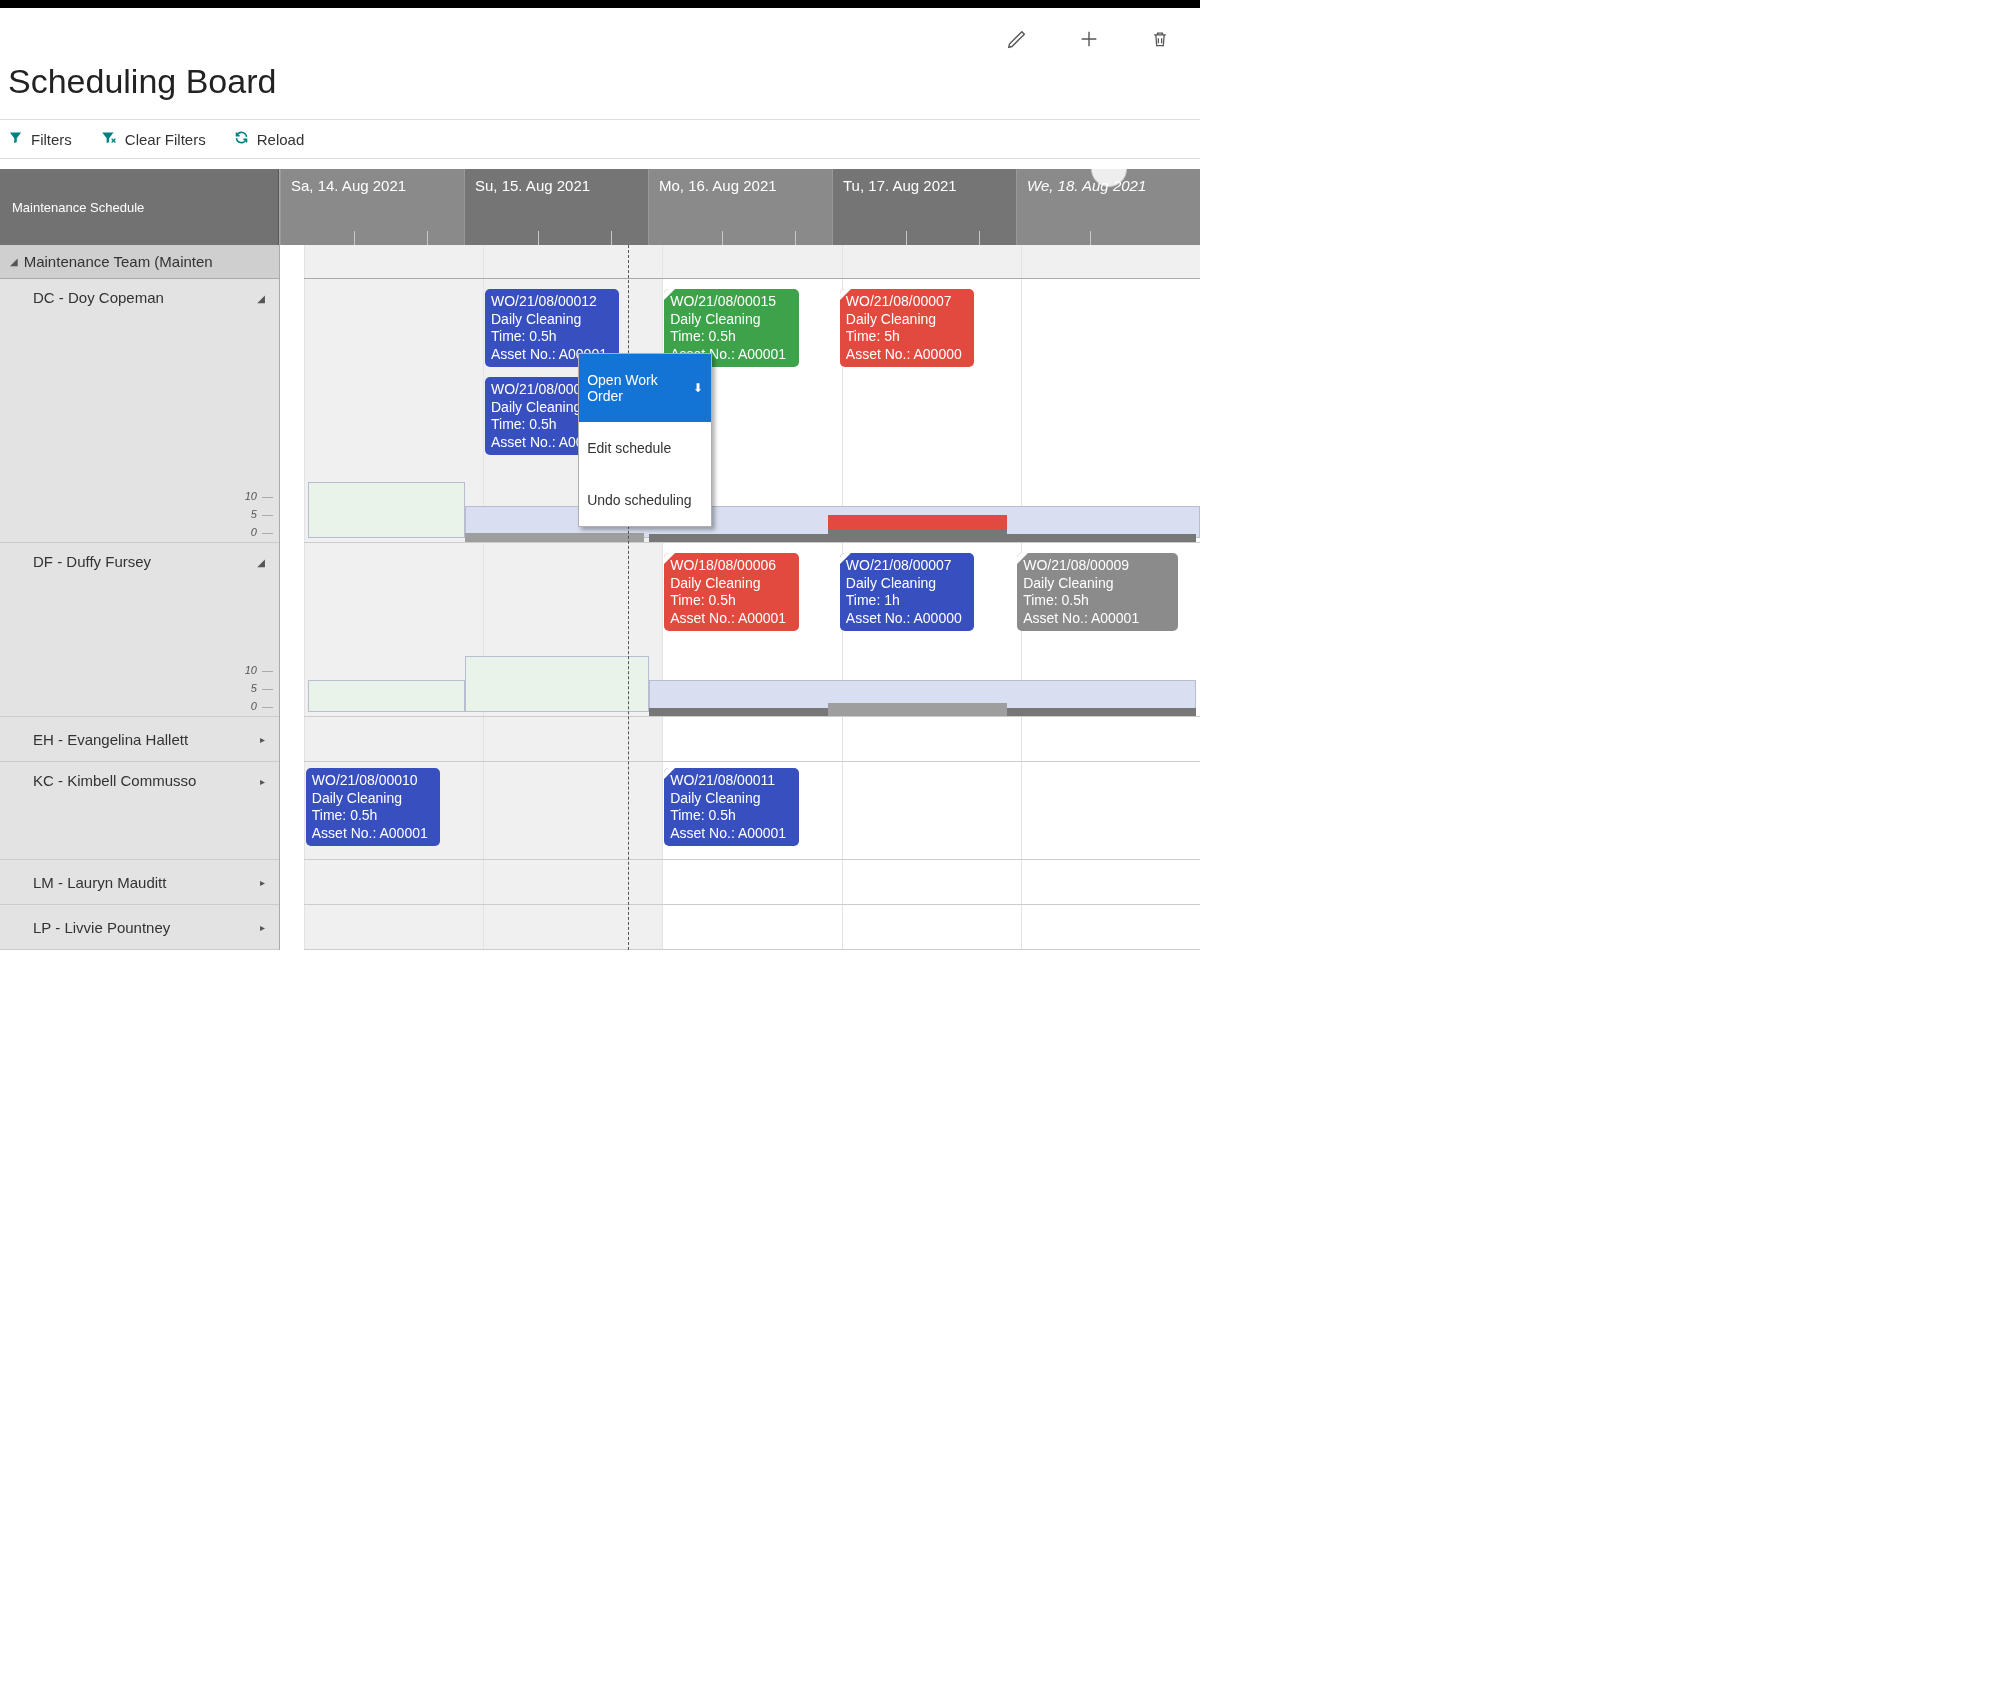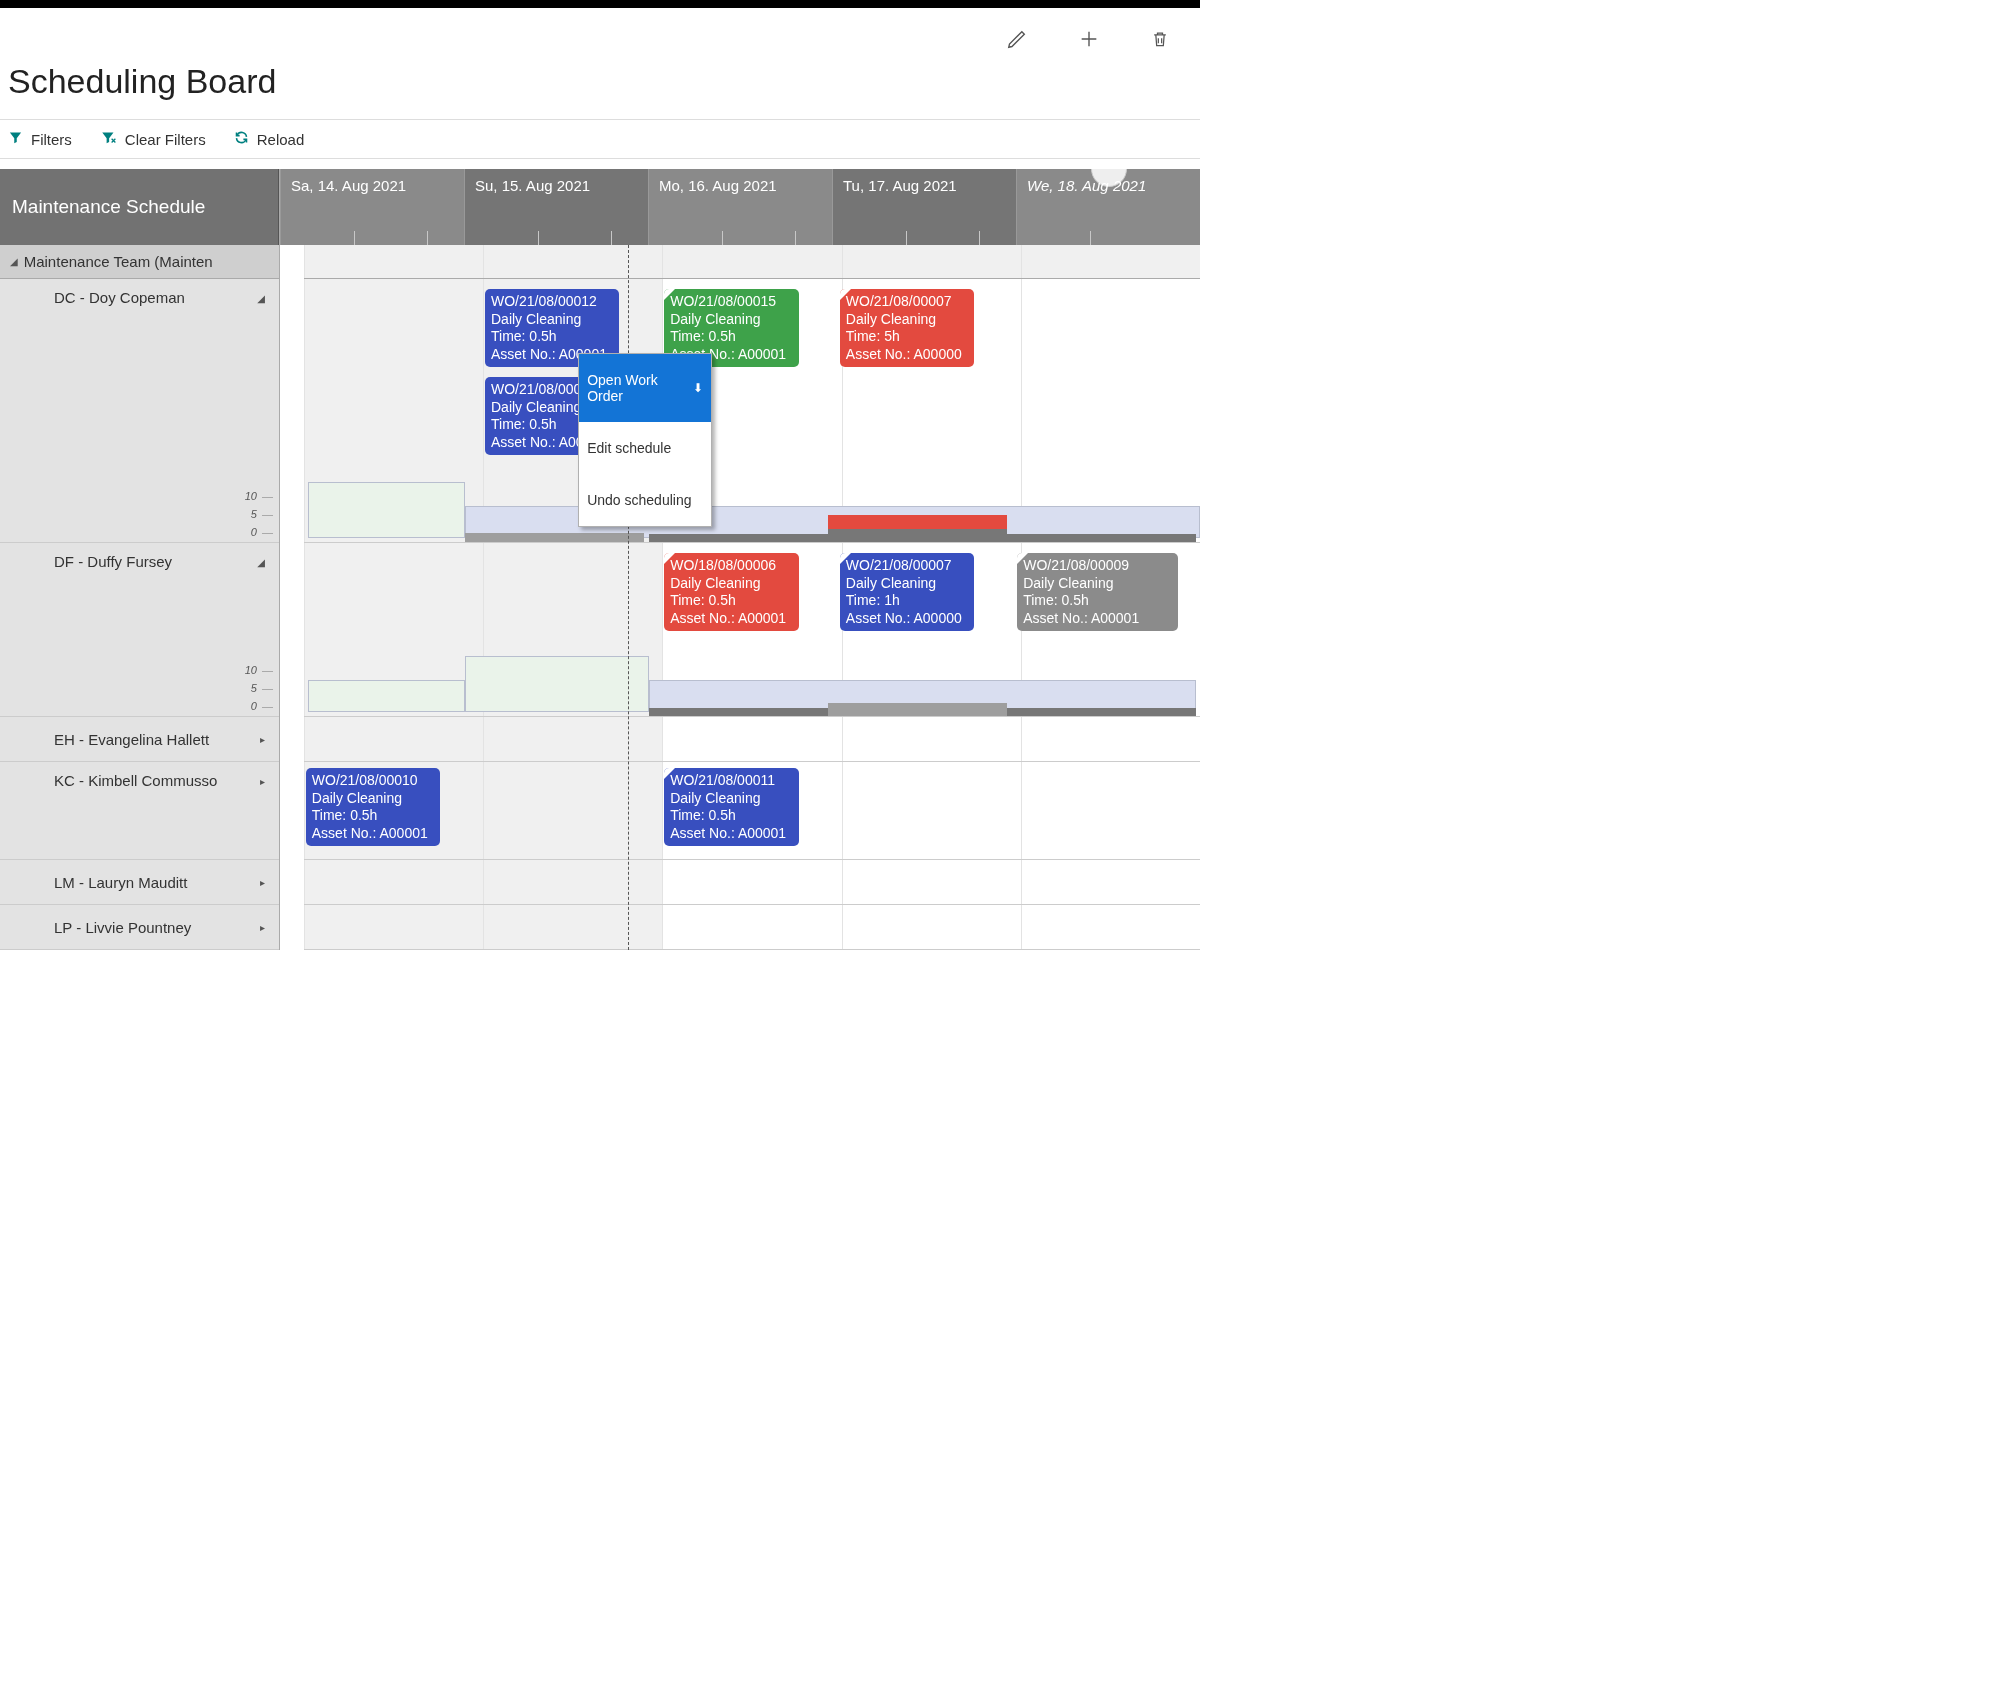--- a/index.html
+++ b/index.html
@@ -7,23 +7,23 @@
   .topbar { height: 8px; background: #000; width: 100%; }
   .action-row { display: flex; justify-content: flex-end; padding: 20px 30px 8px 30px; gap: 50px; }
   .action-icon { cursor: pointer; color: #555; }
   .page-title { font-size: 34px; font-weight: 300; padding: 0 8px 18px 8px; border-bottom: 1px solid #ddd; color: #222; }
   .toolbar { display: flex; align-items: center; padding: 10px 8px; gap: 28px; border-bottom: 1px solid #ddd; }
   .toolbar-item { display: flex; align-items: center; gap: 8px; cursor: pointer; font-size: 15px; color: #333; }
   .toolbar-item .ticon { color: #008080; }
   .board-wrap { position: relative; margin-top: 10px; }
   .board { display: flex; }
   .left-col { width: 280px; flex: 0 0 280px; background: #e3e3e3; border-right: 1px solid #aaa; }
-  .left-header { height: 76px; background: #727272; color: #fff; font-size: 19px; font-weight: 400; display: flex; align-items: center; padding: 4px 12px; border-right: 1px solid #555; }
+  .left-header { height: 76px; background: #727272; color: #fff; font-size: 13px; font-weight: 400; display: flex; align-items: center; padding: 4px 12px; border-right: 1px solid #555; }
   .team-header { height: 34px; display: flex; align-items: center; padding: 0 10px; gap: 6px; font-size: 15px; background: #cfcfcf; border-bottom: 1px solid #aaa; }
-  .resource-row { display: flex; align-items: flex-start; padding: 10px 14px 0 54px; justify-content: space-between; font-size: 15px; border-bottom: 1px solid #ccc; position: relative; }
+  .resource-row { display: flex; align-items: flex-start; padding: 10px 14px 0 33px; justify-content: space-between; font-size: 15px; border-bottom: 1px solid #ccc; position: relative; }
   .resource-row.dc { height: 264px; }
   .resource-row.df { height: 174px; gap: 32px; }
   .resource-row.small { height: 45px; align-items: center; padding-top: 0; }
   .resource-row.kc { height: 98px; }
   .tri { font-size: 10px; color: #555; }
   .y-ticks { position: absolute; right: 6px; bottom: 4px; display: flex; flex-direction: column; align-items: flex-end; font-size: 11px; color: #555; gap: 6px; font-style: italic; }
   .y-ticks span::after { content: ' —'; color: #999; margin-left: 2px; }
   .right-col { flex: 1; overflow: hidden; position: relative; }
   .time-header { height: 76px; display: flex; background: #8a8a8a; }
   .day-col { flex: 1; min-width: 180px; border-left: 1px solid #999; position: relative; color: #fff; font-size: 15px; padding: 8px 10px; }

